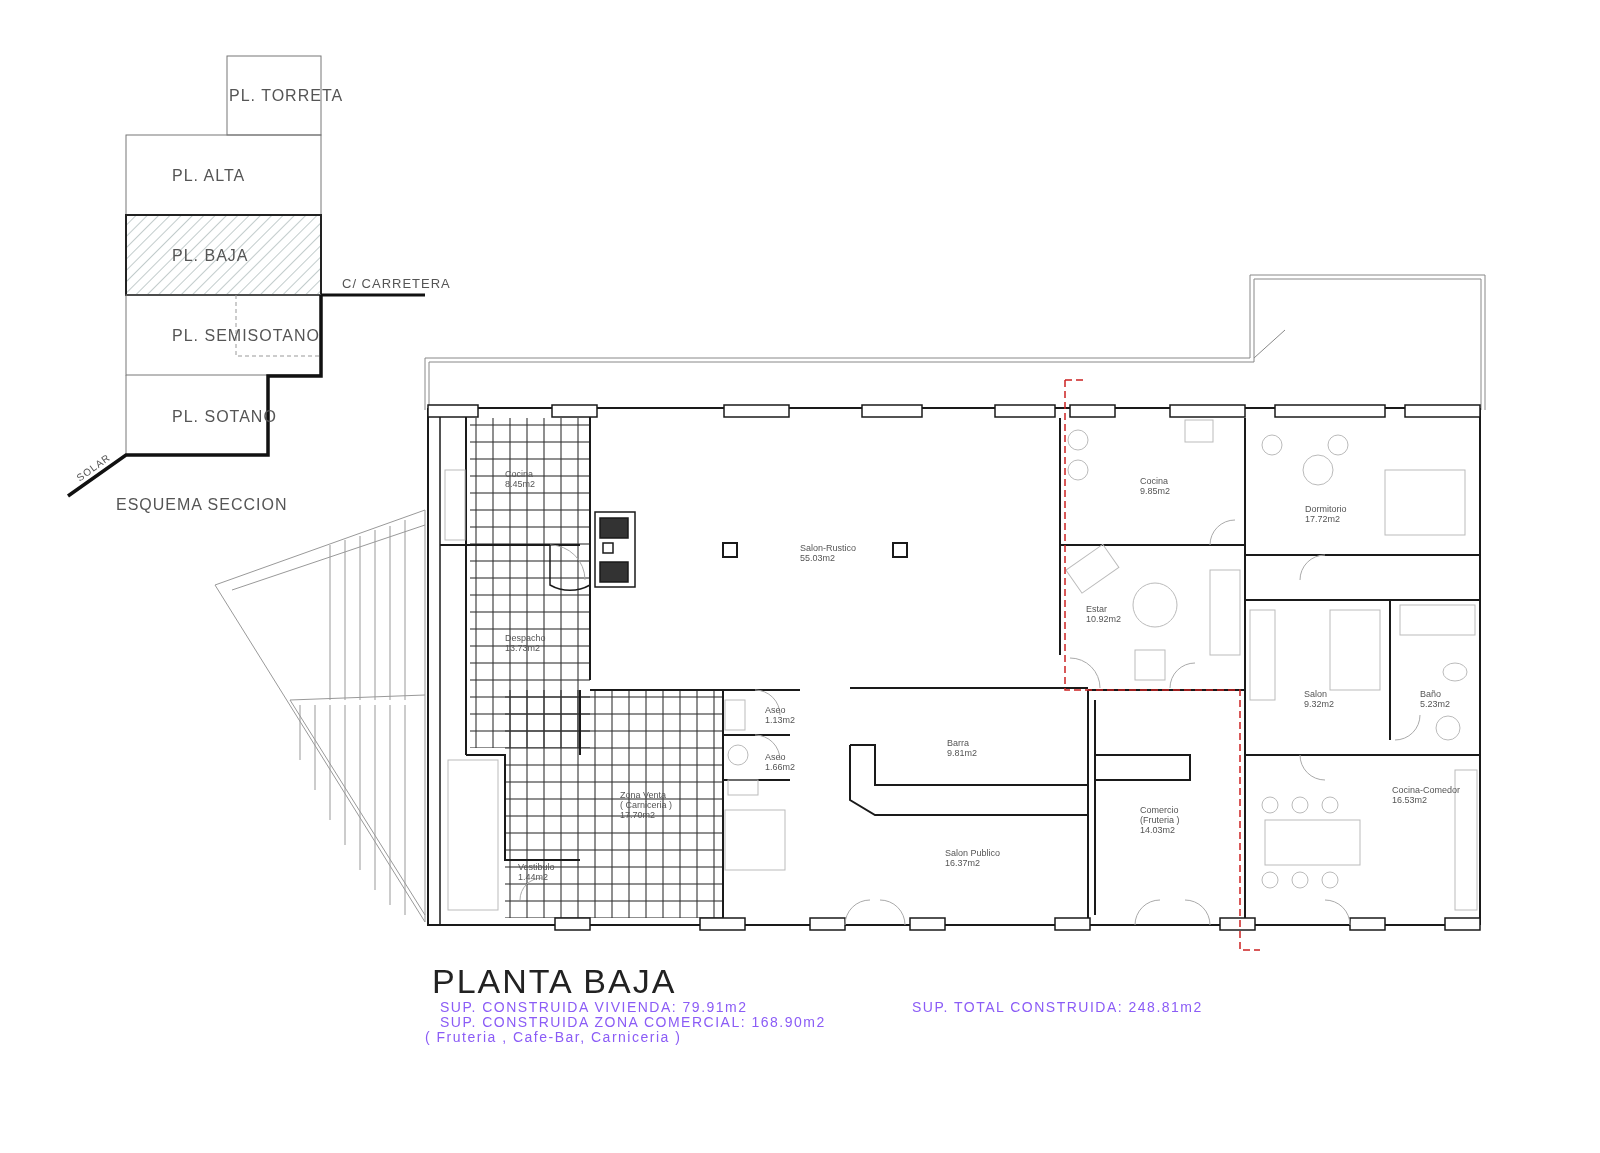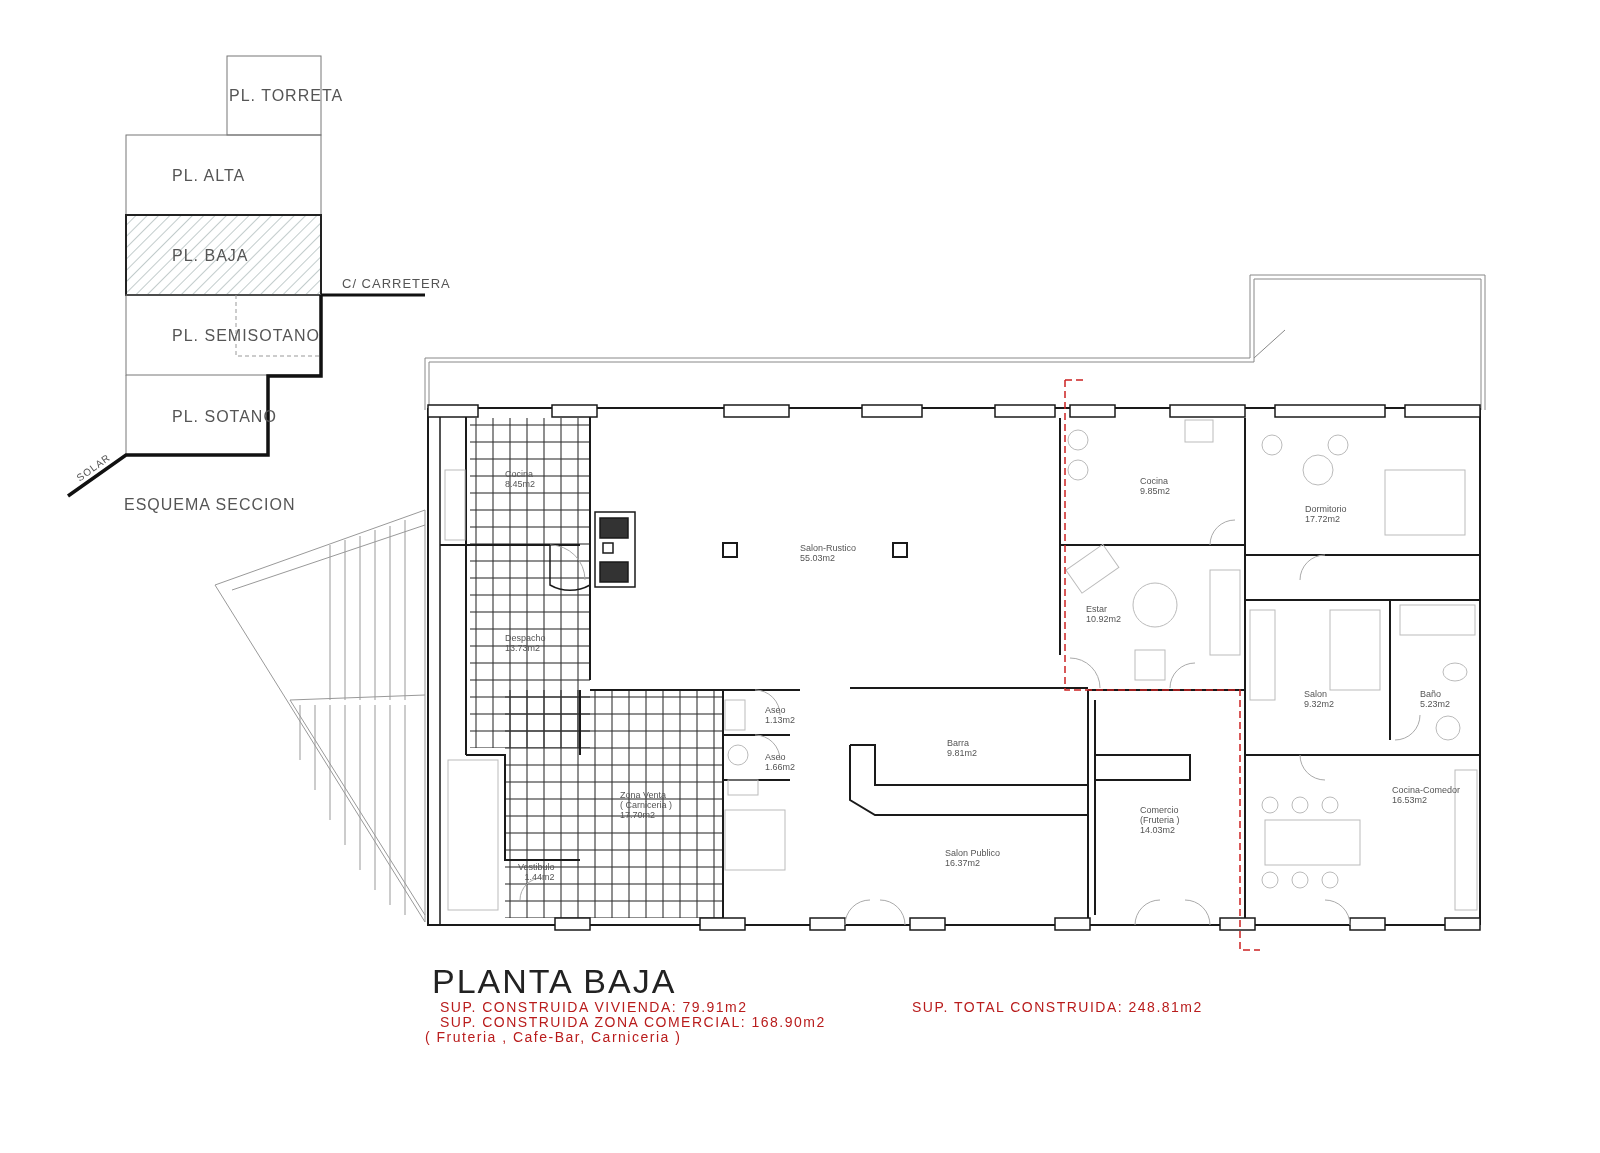--- a/index.html
+++ b/index.html
@@ -5,21 +5,21 @@
     html, body { margin: 0; padding: 0; background: #ffffff; }
     body { width: 1600px; height: 1153px; position: relative; overflow: hidden;
            font-family: "Liberation Sans", sans-serif; color: #222; }
     svg#plan { position: absolute; left: 0; top: 0; }
     .lbl { position: absolute; font-family: "Liberation Sans", sans-serif;
            font-size: 9px; line-height: 10px; color: #555; text-align: left; white-space: nowrap; }
     .sec { position: absolute; font-family: "Liberation Sans", sans-serif;
            font-size: 16px; letter-spacing: 1px; color: #555; white-space: nowrap; }
     .title { position: absolute; left: 432px; top: 962px; font-size: 34px; letter-spacing: 2px;
              color: #222; font-family: "Liberation Sans", sans-serif; }
-    .sub { position: absolute; font-size: 14px; letter-spacing: 1.5px; color: #b91c1c; white-space: nowrap;
+    .sub { position: absolute; font-size: 14px; letter-spacing: 1.5px; color: #8b5cf6; white-space: nowrap;
            font-family: "Liberation Sans", sans-serif; line-height: 15px; }
   </style>
 </head>
 <body>
 
 <svg id="plan" width="1600" height="1153" viewBox="0 0 1600 1153">
   <defs>
     <pattern id="hatch" width="8" height="8" patternUnits="userSpaceOnUse" patternTransform="rotate(45)">
       <line x1="0" y1="0" x2="0" y2="8" stroke="#9aa" stroke-width="1.2"></line>
     </pattern>
@@ -182,21 +182,21 @@
   </g>
 </svg>
 
 <div class="sec" style="left:229px;top:87px;">PL. TORRETA</div>
 <div class="sec" style="left:172px;top:167px;">PL. ALTA</div>
 <div class="sec" style="left:172px;top:247px;">PL. BAJA</div>
 <div class="sec" style="left:172px;top:327px;">PL. SEMISOTANO</div>
 <div class="sec" style="left:172px;top:408px;">PL. SOTANO</div>
 <div class="sec" style="left:342px;top:276px;font-size:13px;">C/ CARRETERA</div>
 <div class="sec" style="left:74px;top:462px;font-size:10px;transform:rotate(-36deg);">SOLAR</div>
-<div class="sec" style="left:124px;top:496px;">ESQUEMA SECCION</div>
+<div class="sec" style="left:116px;top:496px;">ESQUEMA SECCION</div>
 
 <div class="lbl" style="left:505px;top:469px;">
     <div>Cocina</div>
     <div>8.45m2</div>
   </div>
 <div class="lbl" style="left:505px;top:633px;">
     <div>Despacho</div>
     <div>13.73m2</div>
   </div>
 <div class="lbl" style="left:800px;top:543px;">
@@ -209,21 +209,21 @@
   </div>
 <div class="lbl" style="left:765px;top:752px;">
     <div>Aseo</div>
     <div>1.66m2</div>
   </div>
 <div class="lbl" style="left:620px;top:790px;">
     <div>Zona Venta</div>
     <div>( Carniceria )</div>
     <div>17.70m2</div>
   </div>
-<div class="lbl" style="left:518px;top:862px;text-align:right;">
+<div class="lbl" style="left:518px;top:862px;">
     <div>Vestibulo</div>
     <div>1.44m2</div>
   </div>
 <div class="lbl" style="left:947px;top:738px;">
     <div>Barra</div>
     <div>9.81m2</div>
   </div>
 <div class="lbl" style="left:945px;top:848px;">
     <div>Salon Publico</div>
     <div>16.37m2</div>

